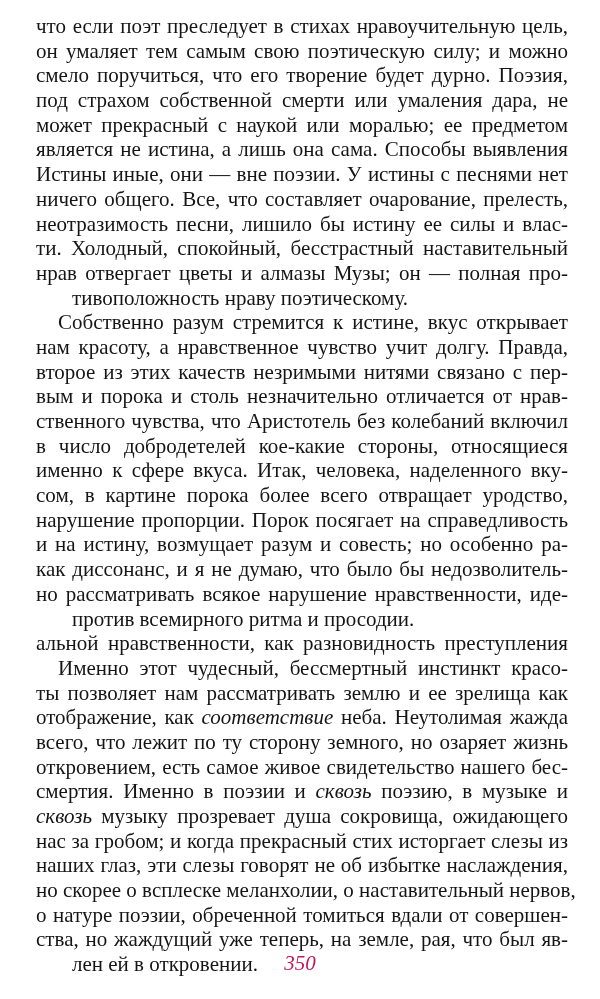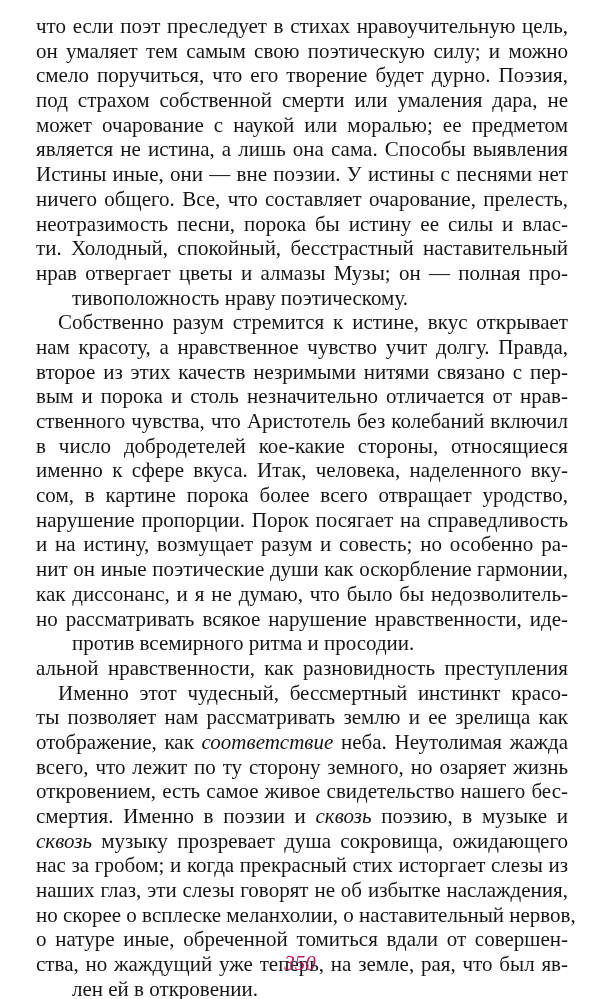--- a/index.html
+++ b/index.html
@@ -24,55 +24,54 @@
 </style>
 </head>
 <body>
 
 <div class="page" id="page-body">
     <div>
       <span class="line">что если поэт преследует в стихах нравоучительную цель,</span>
       <span class="line">он умаляет тем самым свою поэтическую силу; и можно</span>
       <span class="line">смело поручиться, что его творение будет дурно. Поэзия,</span>
       <span class="line">под страхом собственной смерти или умаления дара, не</span>
-      <span class="line">может очарование с наукой или моралью; ее предметом</span>
+      <span class="line">может прекрасный с наукой или моралью; ее предметом</span>
       <span class="line">является не истина, а лишь она сама. Способы выявления</span>
       <span class="line">Истины иные, они — вне поэзии. У истины с песнями нет</span>
       <span class="line">ничего общего. Все, что составляет очарование, прелесть,</span>
-      <span class="line">неотразимость песни, порока бы истину ее силы и влас-</span>
+      <span class="line">неотразимость песни, лишило бы истину ее силы и влас-</span>
       <span class="line">ти. Холодный, спокойный, бесстрастный наставительный</span>
       <span class="line">нрав отвергает цветы и алмазы Музы; он — полная про-</span>
       <span class="line last">тивоположность нраву поэтическому.</span>
     </div>
     <div>
       <span class="line indent">Собственно разум стремится к истине, вкус открывает</span>
       <span class="line">нам красоту, а нравственное чувство учит долгу. Правда,</span>
       <span class="line">второе из этих качеств незримыми нитями связано с пер-</span>
       <span class="line">вым и порока и столь незначительно отличается от нрав-</span>
       <span class="line">ственного чувства, что Аристотель без колебаний включил</span>
       <span class="line">в число добродетелей кое-какие стороны, относящиеся</span>
       <span class="line">именно к сфере вкуса. Итак, человека, наделенного вку-</span>
       <span class="line">сом, в картине порока более всего отвращает уродство,</span>
       <span class="line">нарушение пропорции. Порок посягает на справедливость</span>
       <span class="line">и на истину, возмущает разум и совесть; но особенно ра-</span>
-      <span class="line">нит он иные поэтические души как оскорбление гармонии,</span>
       <span class="line">как диссонанс, и я не думаю, что было бы недозволитель-</span>
       <span class="line">но рассматривать всякое нарушение нравственности, иде-</span>
       <span class="line last">против всемирного ритма и просодии.</span>
       <span class="line">альной нравственности, как разновидность преступления</span>
     </div>
     <div>
       <span class="line indent">Именно этот чудесный, бессмертный инстинкт красо-</span>
       <span class="line">ты позволяет нам рассматривать землю и ее зрелища как</span>
       <span class="line">отображение, как <i>соответствие</i> неба. Неутолимая жажда</span>
       <span class="line">всего, что лежит по ту сторону земного, но озаряет жизнь</span>
       <span class="line">откровением, есть самое живое свидетельство нашего бес-</span>
       <span class="line">смертия. Именно в поэзии и <i>сквозь</i> поэзию, в музыке и</span>
       <span class="line"><i>сквозь</i> музыку прозревает душа сокровища, ожидающего</span>
       <span class="line">нас за гробом; и когда прекрасный стих исторгает слезы из</span>
       <span class="line">наших глаз, эти слезы говорят не об избытке наслаждения,</span>
       <span class="line">но скорее о всплеске меланхолии, о наставительный нервов,</span>
-      <span class="line">о натуре иные, обреченной томиться вдали от совершен-</span>
+      <span class="line">о натуре поэзии, обреченной томиться вдали от совершен-</span>
       <span class="line">ства, но жаждущий уже теперь, на земле, рая, что был яв-</span>
       <span class="line last">лен ей в откровении.</span>
     </div>
   </div>
 <div class="pagenum">350</div>
 
 </body></html>

